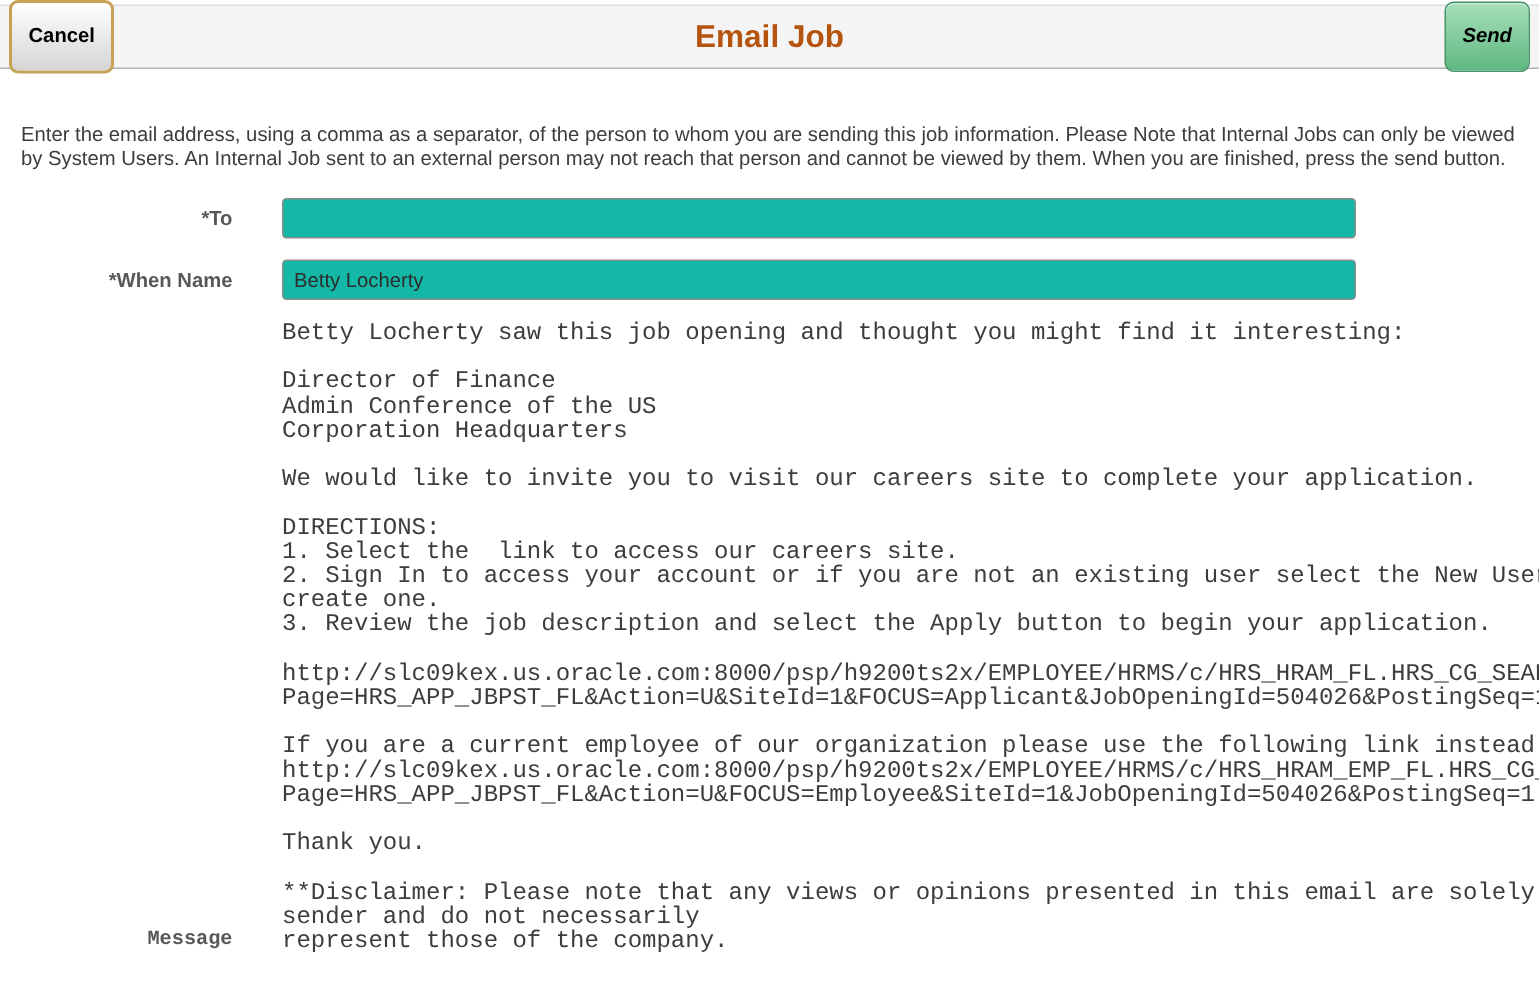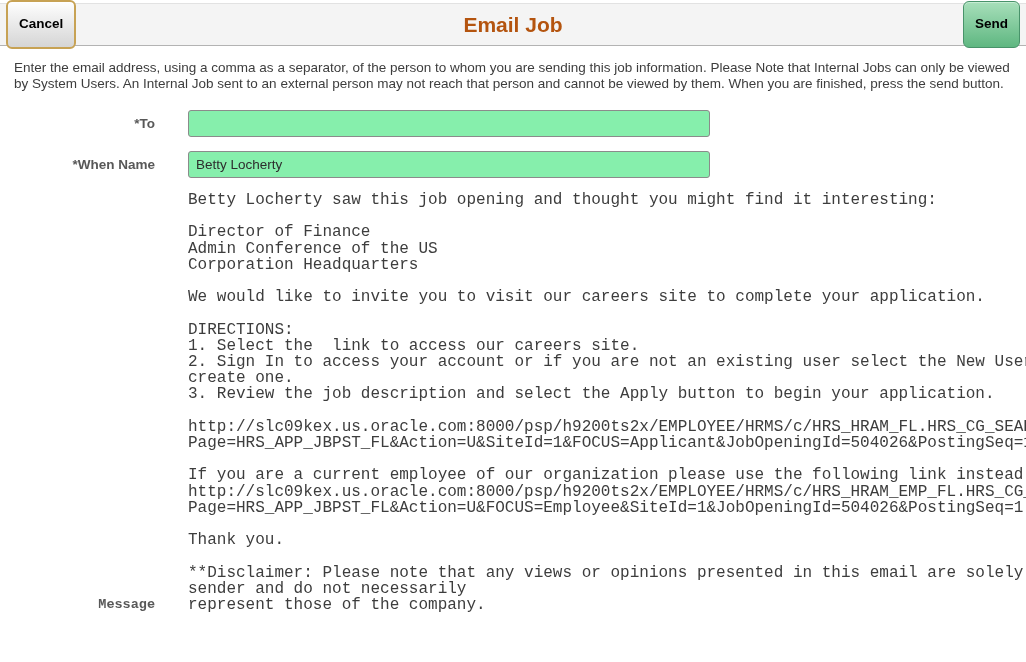--- a/index.html
+++ b/index.html
@@ -43,53 +43,55 @@
   }
   .btn-cancel {
     background: linear-gradient(#fefefe, #d5d5d5);
     border: 2px solid #c7a254;
     box-shadow: inset 0 1px 0 #ffffff;
   }
   .btn-send {
     background: linear-gradient(#a7dfba, #5fb781);
     border: 1px solid #48936a;
     box-shadow: inset 0 1px 0 #c6ecd3;
+    font-style: italic;
   }
   .content { padding: 14px; }
   .instructions {
     font-size: 13.5px;
     line-height: 16px;
     color: #3d3d3d;
     white-space: pre-wrap;
     width: 1000px;
+    margin-top: 22px;
   }
   .form { margin-top: 18px; }
   .row {
     display: flex;
     align-items: center;
     margin-bottom: 14px;
     gap: 20px;
   }
   .row.message-row { align-items: flex-end; margin-bottom: 0; font-family: Liberation Mono, monospace; }
   .field-label {
     width: 141px;
     min-width: 141px;
     text-align: right;
     font-size: 13.5px;
     font-weight: bold;
     color: #585858;
     margin-right: 13px;
     line-height: 16px;
   }
   .text-input {
-    width: 522px;
+    width: 716px;
     height: 27px;
     border: 1px solid #8b8b8b;
     border-radius: 3px;
-    background: #86efac;
+    background: #14b8a6;
     font-family: "Liberation Sans", sans-serif;
     font-size: 13.5px;
     color: #2d2d2d;
     padding: 0 7px;
     outline: none;
   }
   .message-text {
     flex: 1;
     font-size: 16px;
     line-height: 16.2px;

